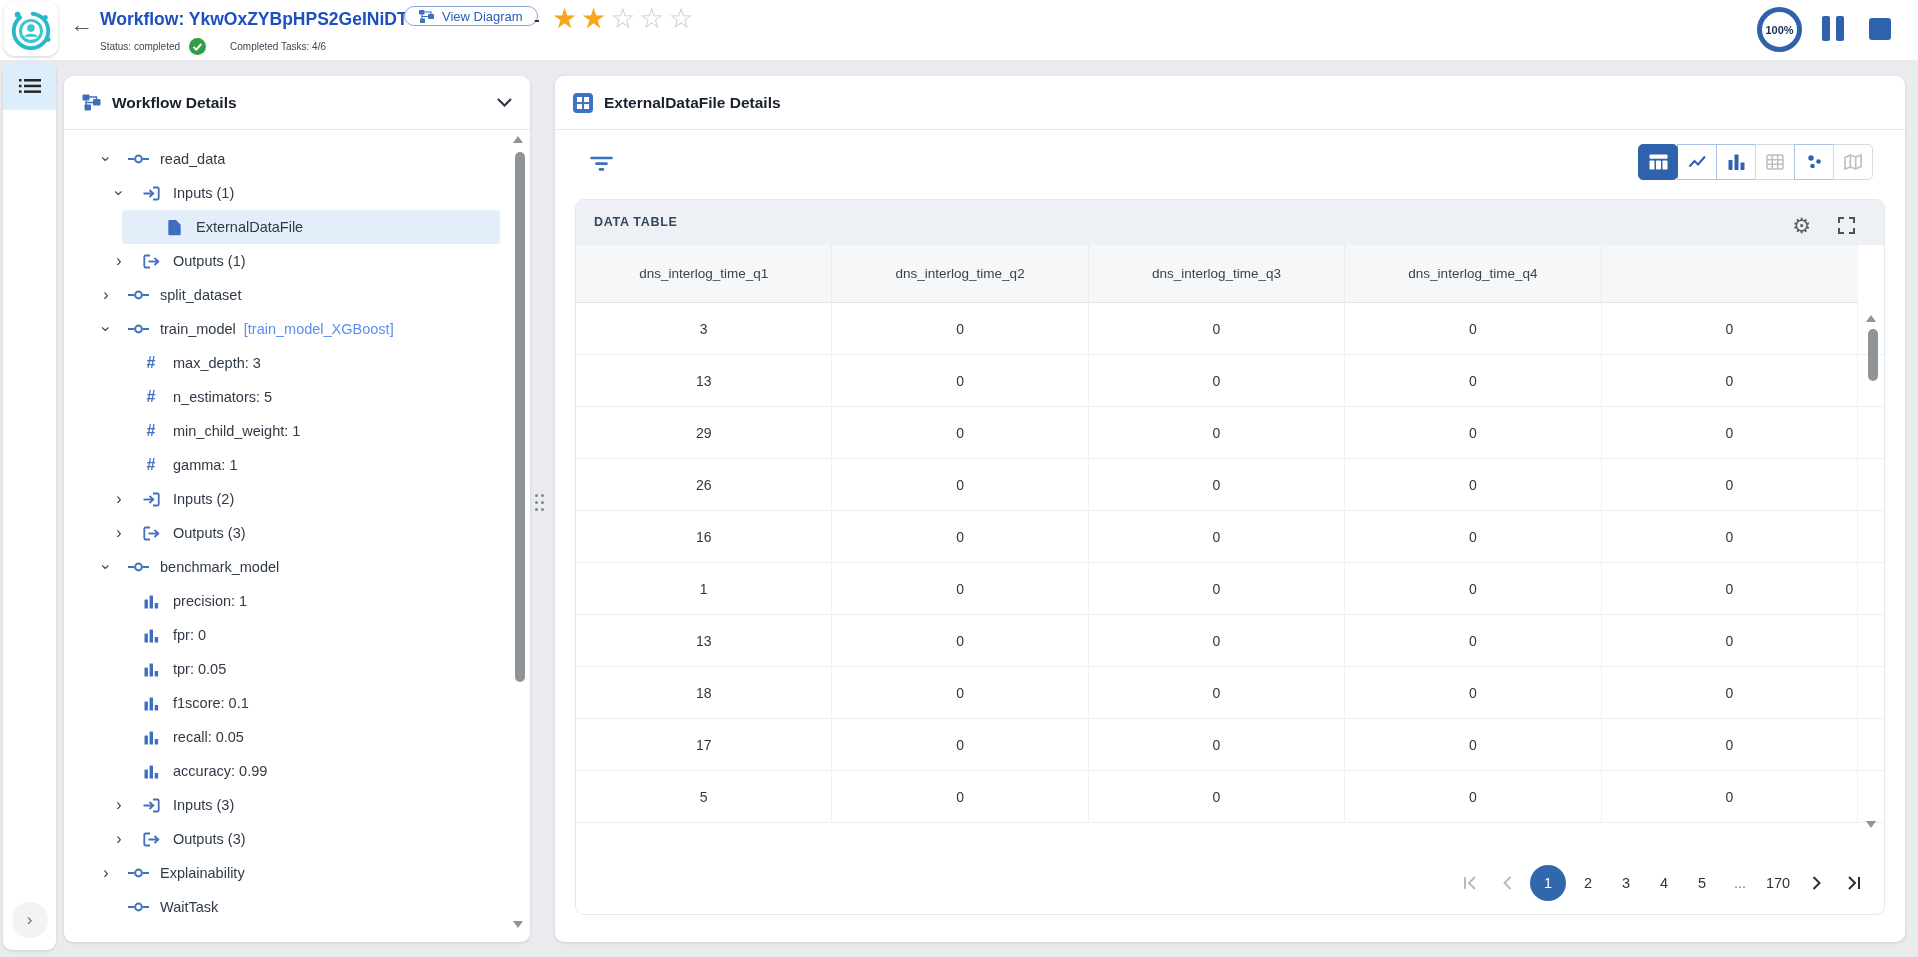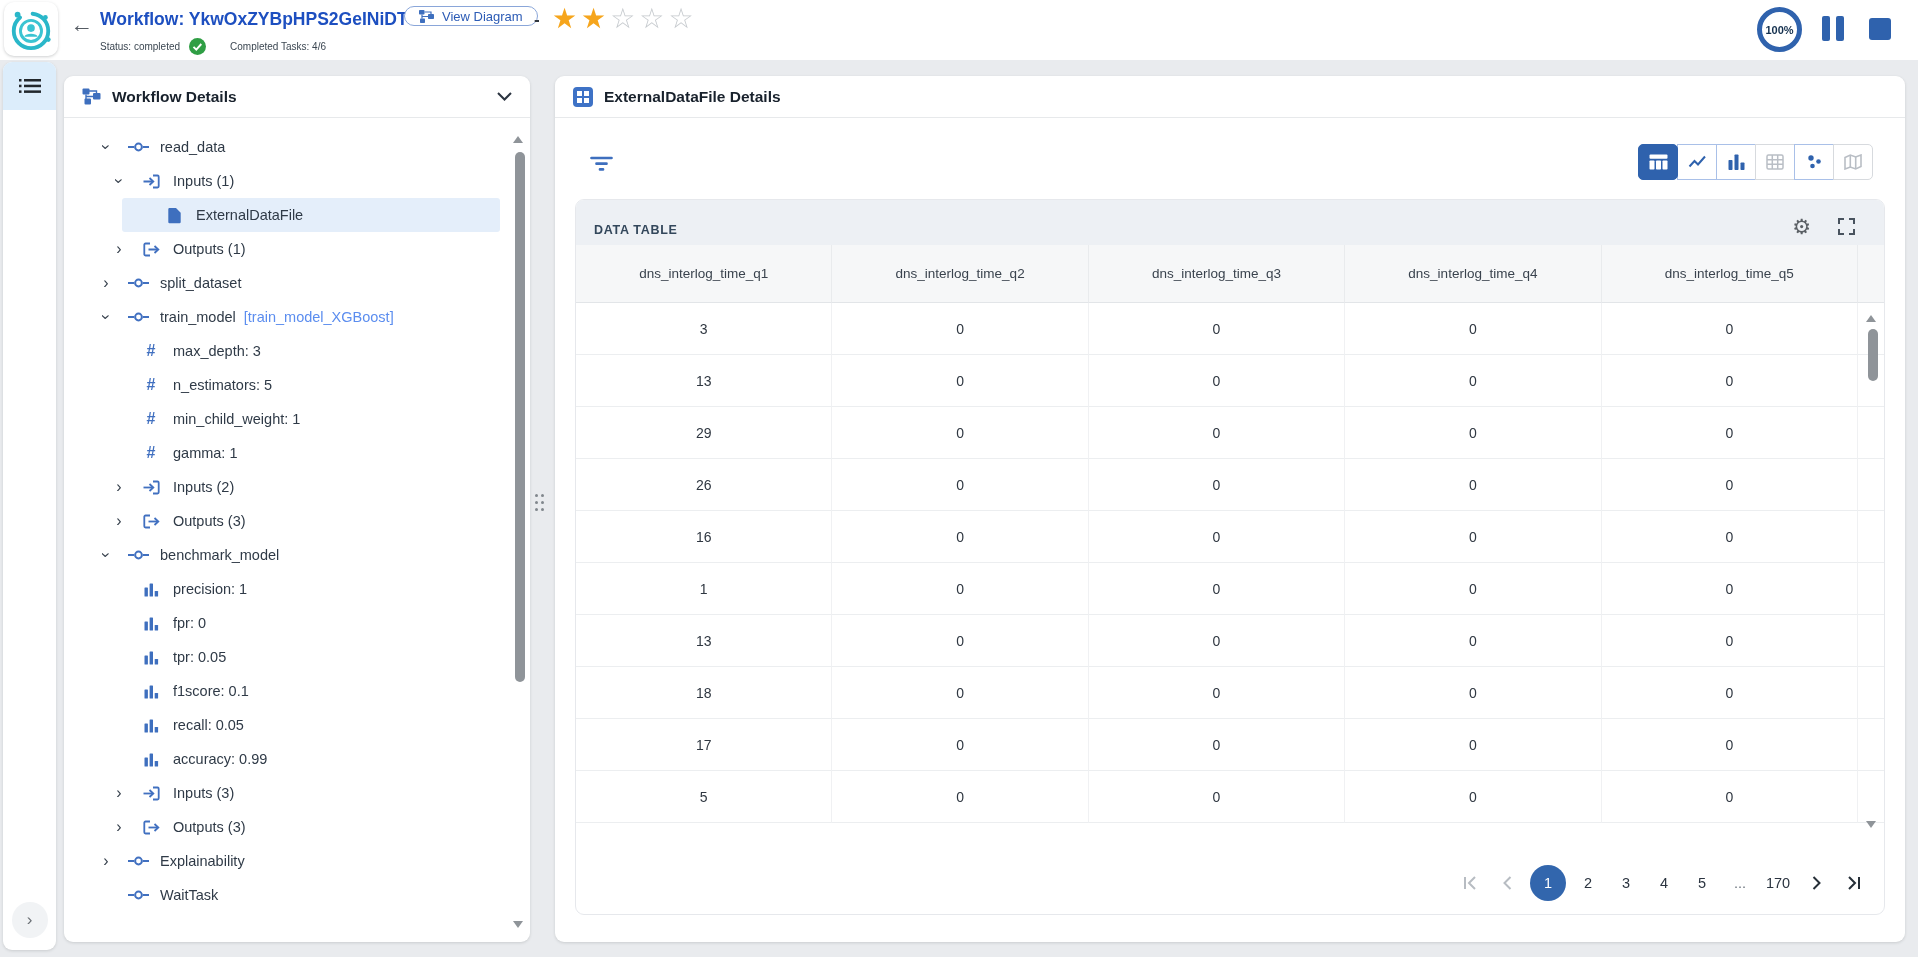--- a/index.html
+++ b/index.html
@@ -43,21 +43,21 @@
   .rail-item { height: 48px; background: #dcedfb; border-radius: 9px 9px 0 0; display: flex; align-items: center; justify-content: center; }
   .rail-expand { position: absolute; left: 50%; transform: translateX(-50%); bottom: 12px; width: 36px; height: 36px;
     border-radius: 50%; background: #f1f3f5; color: #6b7075; font-size: 17px; display: flex; align-items: center; justify-content: center; }
 
   
   .card { position: absolute; top: 76px; background: #fff; border-radius: 9px; box-shadow: 0 1px 3px rgba(60,64,67,.18); }
   .sidebar { left: 64px; width: 466px; height: 866px; overflow: hidden; }
   .main { left: 555px; width: 1350px; height: 866px; overflow: hidden; }
 
   
-  .panel-header { height: 42px; display: flex; align-items: center; gap: 11px; padding: 0 18px; border-bottom: 1px solid #e7e9eb; }
+  .panel-header { height: 54px; display: flex; align-items: center; gap: 11px; padding: 0 18px; border-bottom: 1px solid #e7e9eb; }
   .panel-title { font-size: 15.5px; font-weight: bold; color: #18212c; }
   .sidebar-collapse { margin-left: auto; display: flex; align-items: center; }
   .tree { padding-top: 12px; position: relative; height: calc(100% - 51px); overflow: hidden; }
   .tree-row { height: 34px; display: flex; align-items: center; font-size: 14.5px; color: #2f3a47; cursor: pointer; }
   .tree-row.lv0 { padding-left: 34px; }
   .tree-row.lv1 { padding-left: 47px; }
   .tree-row.lv2 { padding-left: 70px; }
   .tree-row.selected { background: #e4eefa; margin-left: 58px; margin-right: 30px; border-radius: 3px; }
   .tree-row.lv2.selected { padding-left: 12px; }
   .chev { width: 16px; margin-right: 13px; display: flex; align-items: center; justify-content: center;
@@ -83,21 +83,21 @@
   .viewbar { position: absolute; right: 32px; top: 68px; display: flex; }
   .vbtn { width: 40px; height: 36px; display: flex; align-items: center; justify-content: center;
     background: #fff; border: 1px solid #a9c0e8; margin-left: -1px; color: #2f62ad; }
   .vbtn:first-child { border-radius: 5px 0 0 5px; }
   .vbtn:last-child { border-radius: 0 5px 5px 0; }
   .vbtn.active { background: #2f62ad; border-color: #2f62ad; color: #fff; border-radius: 5px; position: relative; z-index: 2; }
   .vbtn.disabled { border-color: #d7dade; color: #b9bec5; }
 
   .section { position: absolute; left: 20px; right: 20px; top: 123px; bottom: 27px; background: #fff;
     border: 1px solid #e6e8ec; border-radius: 9px; overflow: hidden; }
-  .section-bar { height: 45px; background: #edf0f4; display: flex; align-items: flex-end; padding: 8px 18px; gap: 32px; }
+  .section-bar { height: 45px; background: #edf0f4; display: flex; align-items: flex-start; padding: 15px 18px; gap: 32px; }
   .section-title { font-size: 12.5px; font-weight: bold; letter-spacing: .7px; color: #33475b; }
   .section-actions { margin-left: auto; display: flex; align-items: center; gap: 26px; padding-right: 10px; }
   .gear-btn { font-size: 21px; color: #5b6065; line-height: 1; }
   .fullscreen-btn { display: flex; align-items: center; }
 
   .table-wrap { position: relative; height: calc(100% - 45px); }
   .thead, .trow { display: grid; grid-template-columns: repeat(5, 1fr) 26px; }
   .th { height: 58px; display: flex; align-items: center; justify-content: center; font-size: 13.5px; color: #3a434e;
     background: #f6f7f8; border-right: 1px solid #e9ebed; border-bottom: 1px solid #e2e5e8; }
   .th:last-child { border-right: none; }
@@ -523,21 +523,20 @@
           </svg>
         </button>
       </span>
     </div>
     <div class="table-wrap">
       <div class="thead">
           <div class="th">dns_interlog_time_q1</div>
           <div class="th">dns_interlog_time_q2</div>
           <div class="th">dns_interlog_time_q3</div>
           <div class="th">dns_interlog_time_q4</div>
-          <div class="th">dns_interlog_time_q5</div>
           <div class="th"></div>
         </div>
       <div>
           <div class="trow">
             <div class="td">3</div>
             <div class="td">0</div>
             <div class="td">0</div>
             <div class="td">0</div>
             <div class="td">0</div>
             <div class="td"></div>

